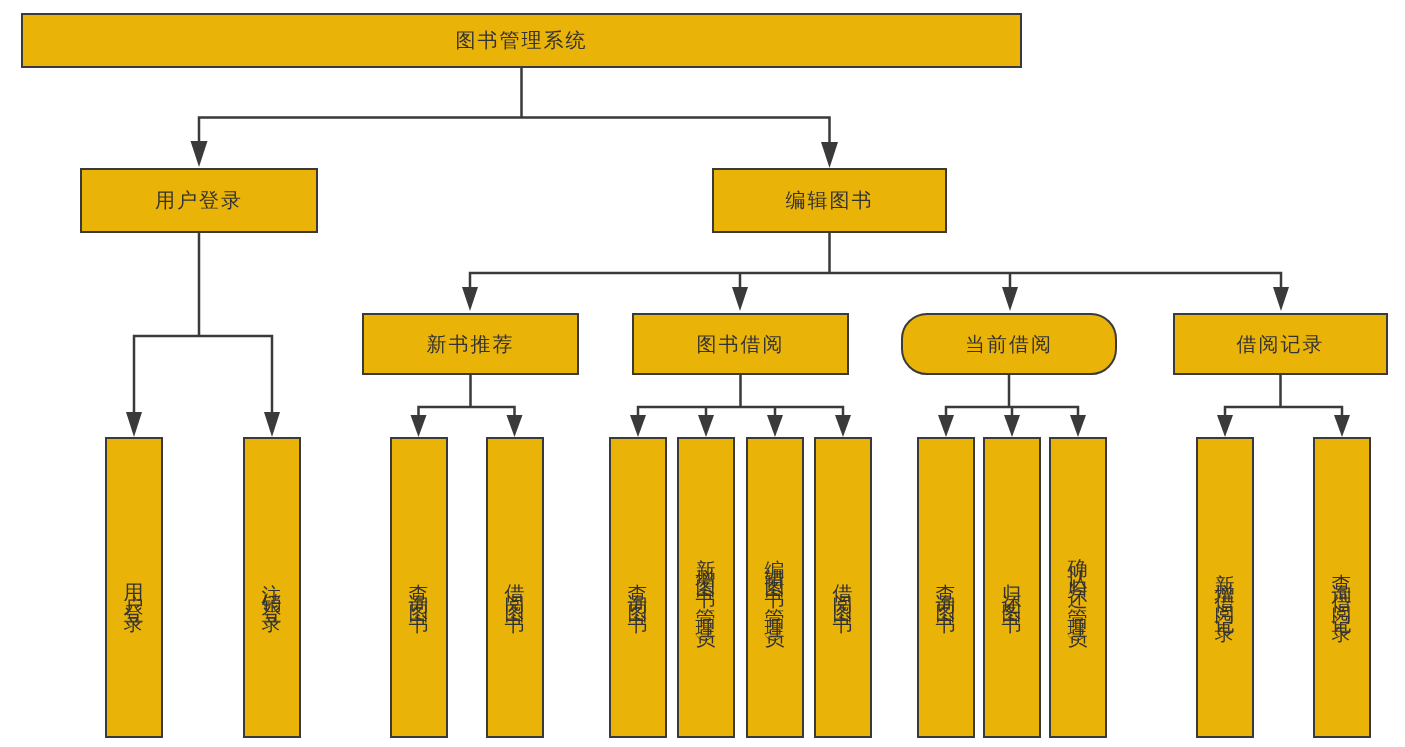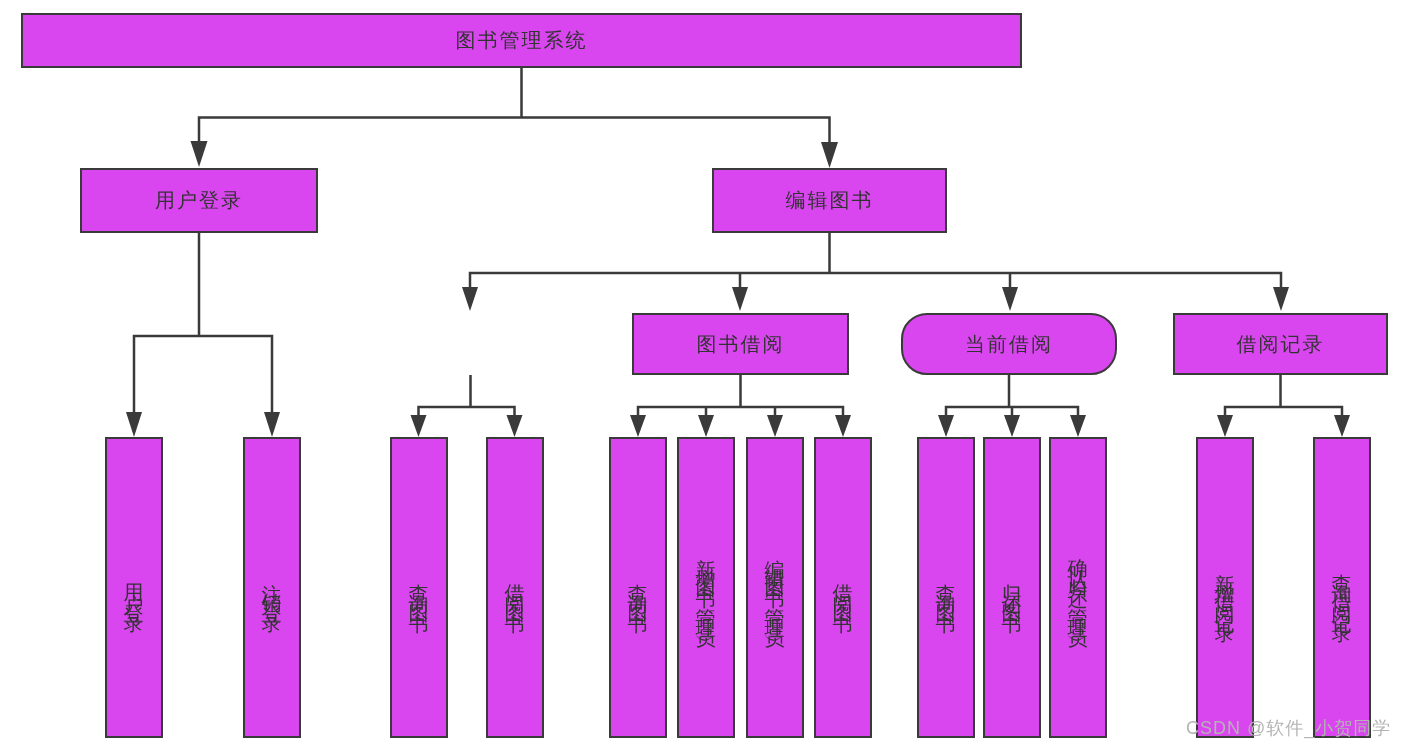--- a/index.html
+++ b/index.html
@@ -2,21 +2,21 @@
 <html><head>
 <meta charset="utf-8">
 <style>
   html,body{margin:0;padding:0;background:#fff;}
   .stage{
     position:relative;width:1405px;height:747px;background:#ffffff;
     font-family:"Liberation Sans", sans-serif;overflow:hidden;
   }
   .connectors{position:absolute;left:0;top:0;z-index:0;}
   .node{
-    position:absolute;box-sizing:border-box;background:#d946ef;
+    position:absolute;box-sizing:border-box;background:#eab308;
     border:2.5px solid #3a3a3a;color:#333333;z-index:1;
     display:flex;align-items:center;justify-content:center;
   }
   .hlabel{font-size:20px;letter-spacing:2px;white-space:nowrap;}
   .vlabel{
     writing-mode:vertical-rl;text-orientation:mixed;
     font-size:20px;letter-spacing:10px;line-height:1;white-space:nowrap;
   }
   .watermark{
     position:absolute;z-index:2;font-size:18px;color:#b4b4b4;
@@ -75,20 +75,23 @@
     <span class="hlabel">图书管理系统</span>
   </div>
 
   <div class="node" style="left:80px;top:168px;width:238px;height:65px;">
     <span class="hlabel">用户登录</span>
   </div>
   <div class="node" style="left:712px;top:168px;width:235px;height:65px;">
     <span class="hlabel">编辑图书</span>
   </div>
 
+  <div class="node" style="left:362px;top:313px;width:217px;height:62px;">
+    <span class="hlabel">新书推荐</span>
+  </div>
   <div class="node" style="left:632px;top:313px;width:217px;height:62px;justify-content:center;">
     <span class="hlabel">图书借阅</span>
   </div>
   <div class="node" style="left:901px;top:313px;width:216px;height:62px;border-radius:26px;">
     <span class="hlabel">当前借阅</span>
   </div>
   <div class="node" style="left:1173px;top:313px;width:215px;height:62px;text-align:center;">
     <span class="hlabel">借阅记录</span>
   </div>
 
@@ -129,15 +132,14 @@
     <span class="vlabel">确认归还（管理员）</span>
   </div>
 
   <div class="node" style="left:1196px;top:437px;width:58px;height:301px;">
     <span class="vlabel">新增借阅记录</span>
   </div>
   <div class="node" style="left:1313px;top:437px;width:58px;height:301px;">
     <span class="vlabel">查询借阅记录</span>
   </div>
 
-  <div class="watermark" style="left:1186px;top:716px;">CSDN @软件_小贺同学</div>
 
 </div>
 
 </body></html>

